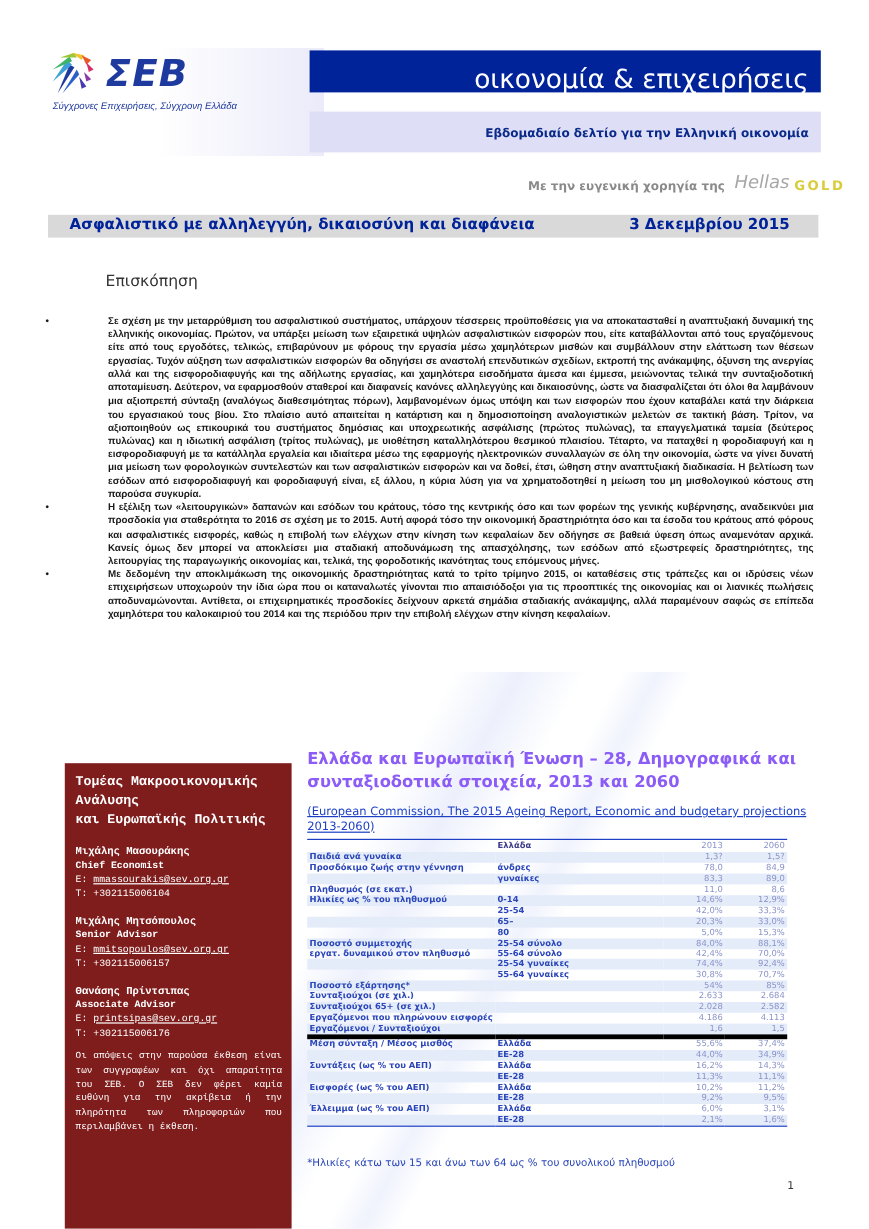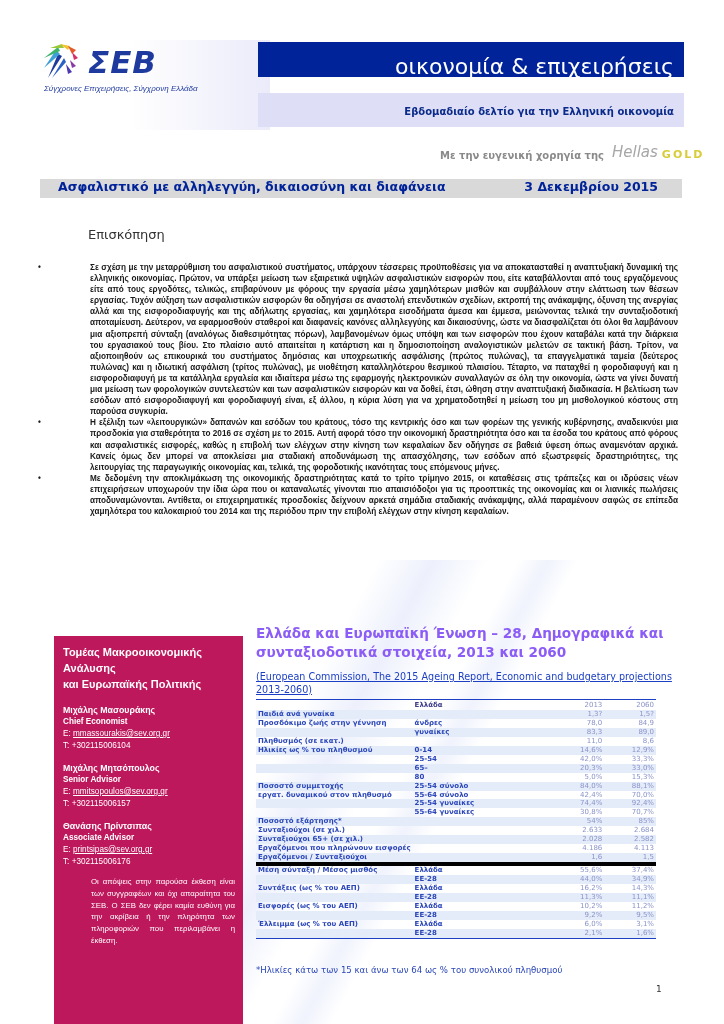--- a/index.html
+++ b/index.html
@@ -20,27 +20,27 @@
   .sponsor .hellas { font-style: italic; font-size: 15px; color: #a7a7a7; font-weight: normal; }
   .sponsor .gold { font-size: 11px; color: #d8cc38; letter-spacing: 2px; font-weight: bold; }
 
   .topic-bar { position: absolute; left: 40px; top: 179px; width: 642px; height: 19px; background: #d9d9d9; display: flex; justify-content: space-between; align-items: flex-start; padding: 0 24px 0 18px; font-family: "DejaVu Sans", sans-serif; font-weight: bold; font-size: 12.5px; color: #002399; }
   .overview-h { position: absolute; left: 88px; top: 227px; font-family: "DejaVu Sans", sans-serif; font-size: 13px; color: #333; }
 
   .bullets { position: absolute; left: 38px; top: 262px; width: 640px; }
   .bullet { position: relative; padding-left: 52px; font-family: "Liberation Sans", sans-serif; font-weight: bold; font-size: 8.2px; line-height: 11.1px; color: #1a1a1a; text-align: justify; margin-bottom: 0; }
   .bullet .dot { position: absolute; left: 0; top: 0; }
 
-  .sidebar { position: absolute; left: 54px; top: 636px; width: 189px; height: 388px; background: #be185d; color: #fff; padding: 8px 8px 16px 9px; font-family: Liberation Sans, sans-serif; }
+  .sidebar { position: absolute; left: 54px; top: 636px; width: 189px; height: 388px; background: #7f1d1d; color: #fff; padding: 8px 8px 16px 9px; font-family: Liberation Mono, monospace; }
   .sb-title { font-weight: bold; font-size: 11px; line-height: 16px; margin-bottom: 12px; }
   .person { margin-bottom: 10px; font-size: 8.2px; line-height: 12px; }
   .person .nm { font-weight: bold; font-size: 8.8px; }
   .person .role { font-weight: bold; }
   .person a { color: #fff; text-decoration: underline; }
-  .disclaimer { font-size: 7.8px; line-height: 11.8px; text-align: justify; margin-top: -2px; margin-left: 28px; }
+  .disclaimer { font-size: 7.8px; line-height: 11.8px; text-align: justify; margin-top: -2px; }
 
   .tbl-title { position: absolute; left: 256px; top: 624px; width: 430px; font-family: "DejaVu Sans", sans-serif; font-weight: bold; font-size: 13.6px; line-height: 19px; color: #8b5cf6; }
   .tbl-src { position: absolute; left: 256px; top: 671px; width: 432px; font-family: "DejaVu Sans", sans-serif; font-size: 9.6px; line-height: 12.5px; color: #1c3fc4; text-decoration: underline; }
   .tbl-rule { position: absolute; left: 256px; top: 699px; width: 400px; height: 1px; background: #1c3fc4; }
 
   table.data { position: absolute; left: 256px; top: 701px; width: 400px; border-collapse: collapse; font-family: "DejaVu Sans", sans-serif; font-size: 7px; color: #2a46b8; }
   table.data td, table.data th { height: 8.95px; line-height: 8.95px; padding: 0 2px; white-space: nowrap; font-weight: normal; }
   table.data th { font-weight: bold; color: #3d3d8a; text-align: left; }
   table.data th.num, table.data td.num { text-align: right; color: #8a93c8; font-weight: normal; }
   table.data td.lbl { font-weight: bold; color: #2a46b8; }

